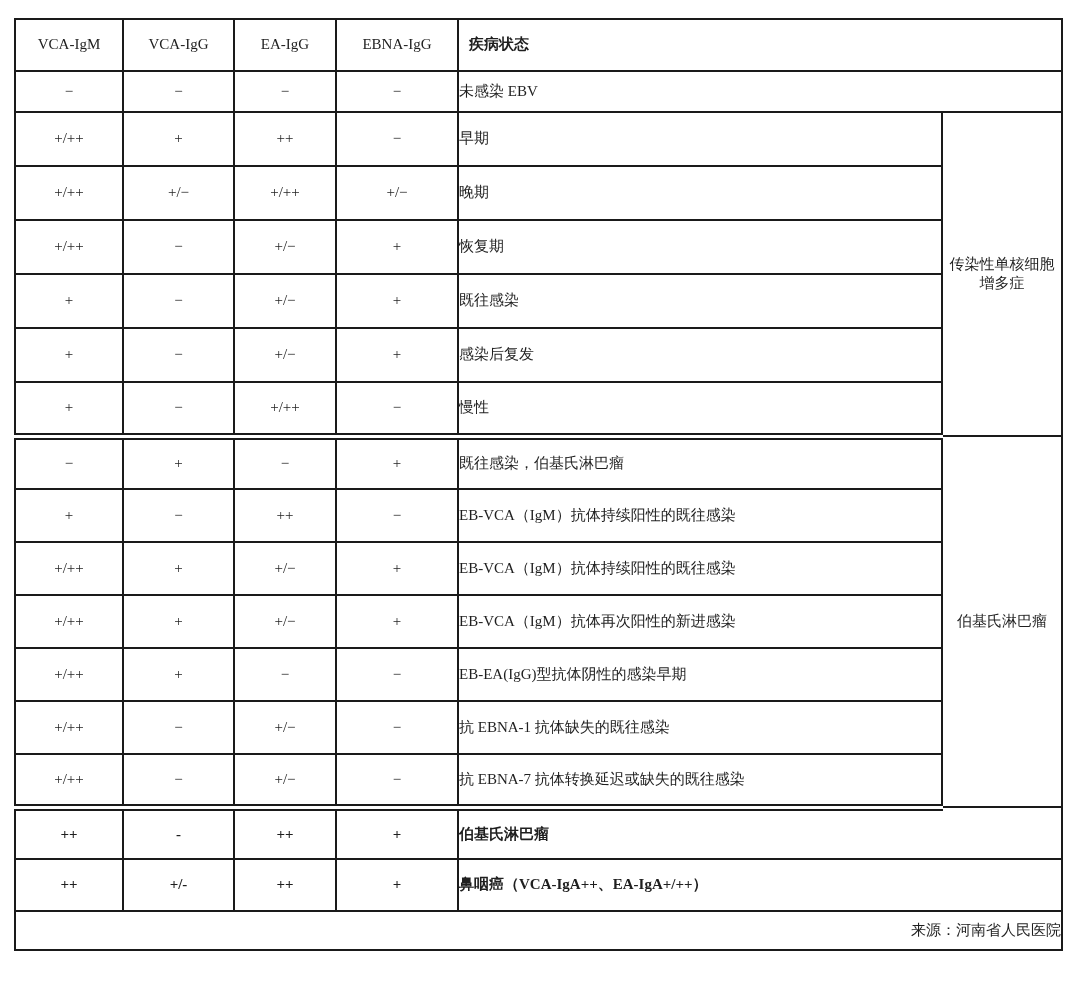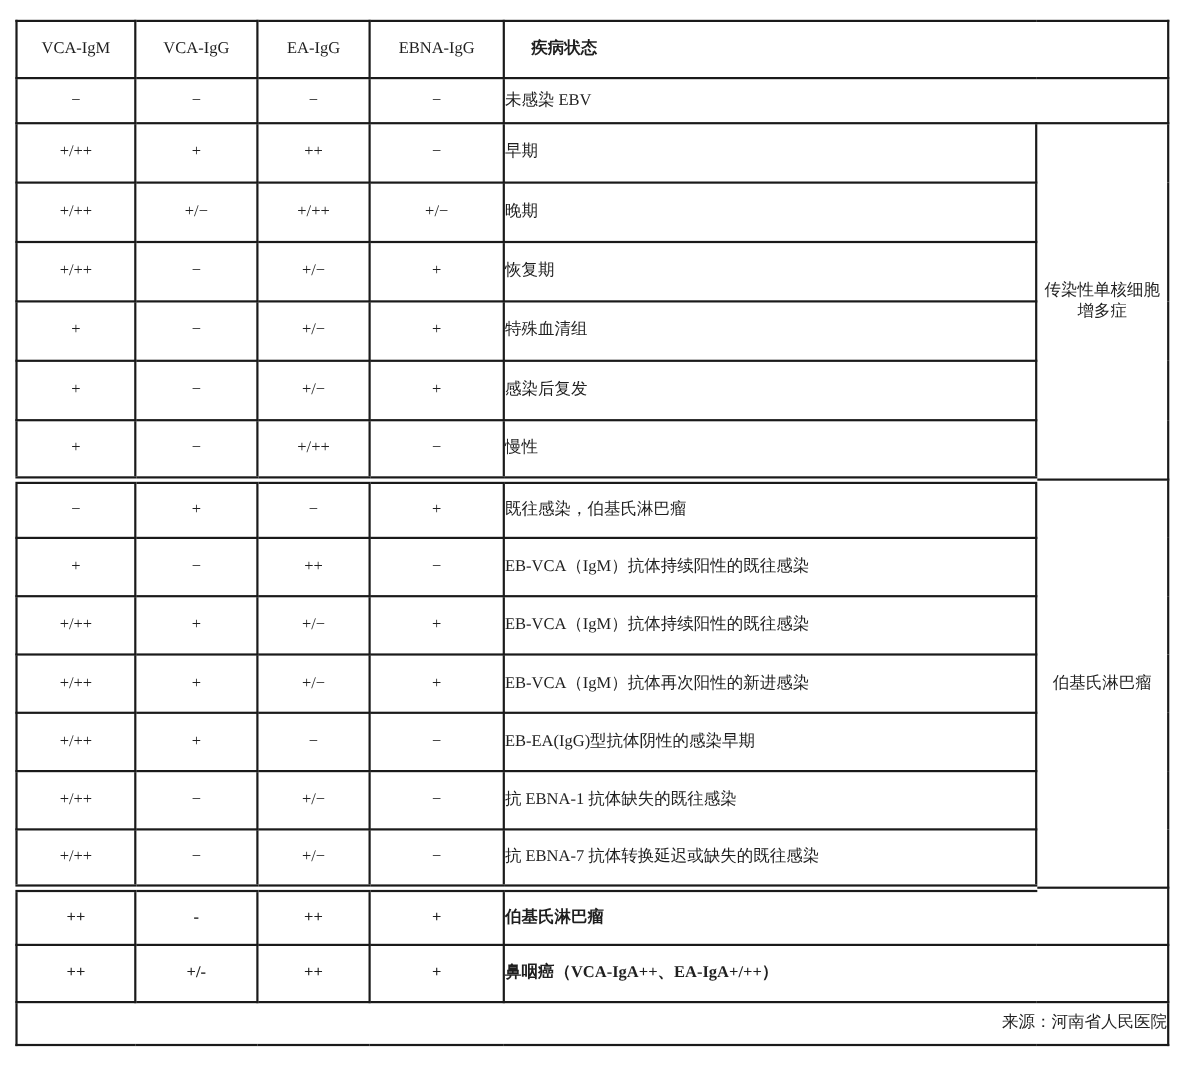--- a/index.html
+++ b/index.html
@@ -38,21 +38,21 @@
   col.c3 { width: 102px; }
   col.c4 { width: 122px; }
   col.c5 { width: 484px; }
   col.c6 { width: 120px; }
 
   thead tr { height: 52px; }
   thead th { font-weight: normal; text-align: center; }
   thead th.disease-hd {
     font-weight: bold;
     text-align: left;
-    padding-left: 24px;
+    padding-left: 10px;
   }
 
   tbody tr { height: 54px; }
   tbody tr.first-row { height: 41px; }
   tbody tr.sec2 { height: 53px; }
   tbody tr.sec3 { height: 52px; }
 
   td.val { text-align: center; }
   td.disease {
     text-align: left;
@@ -125,21 +125,21 @@
           <td class="val">−</td>
           <td class="val">+/−</td>
           <td class="val">+</td>
           <td class="disease">恢复期</td>
         </tr>
         <tr>
           <td class="val">+</td>
           <td class="val">−</td>
           <td class="val">+/−</td>
           <td class="val">+</td>
-          <td class="disease">特殊血清组</td>
+          <td class="disease">既往感染</td>
         </tr>
         <tr>
           <td class="val">+</td>
           <td class="val">−</td>
           <td class="val">+/−</td>
           <td class="val">+</td>
           <td class="disease">感染后复发</td>
         </tr>
         <tr class="section-end">
           <td class="val">+</td>

